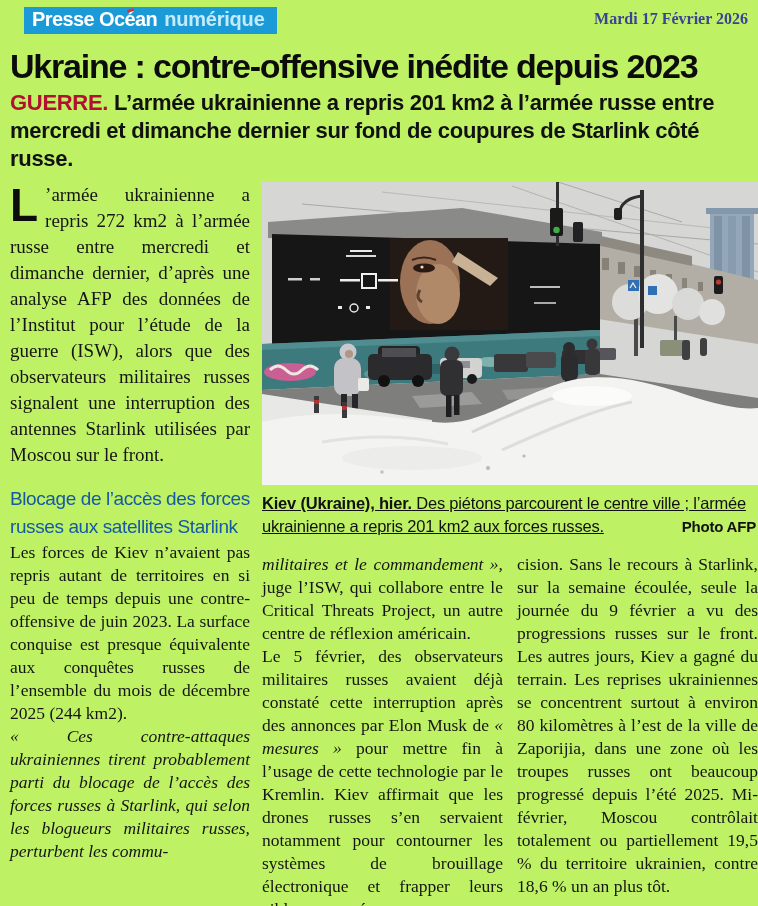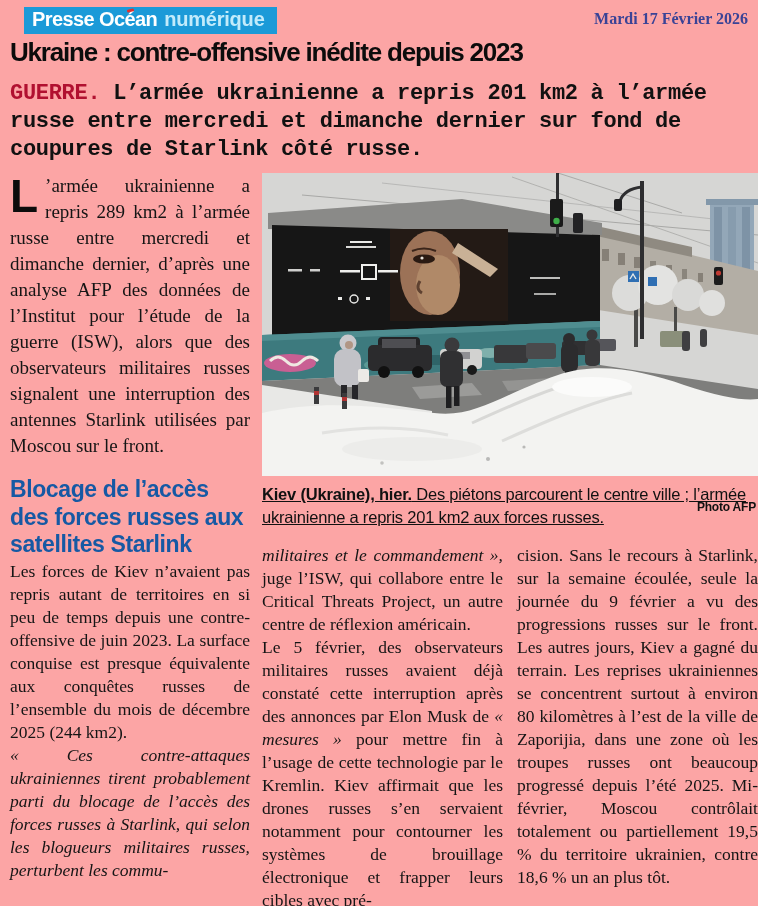--- a/index.html
+++ b/index.html
@@ -2,82 +2,82 @@
 <html><head>
 <meta charset="utf-8">
 <style>
   * { margin:0; padding:0; box-sizing:border-box; }
   html,body { background:#ffffff; }
   body {
     width:758px; height:906px; overflow:hidden;
     font-family:"Liberation Serif","DejaVu Serif",serif;
     color:#151515;
   }
-  .page { width:758px; height:906px; padding:7px 0 0 10px; position:relative; background:#fca5a5; }
+  .page { width:758px; height:906px; padding:7px 0 0 10px; position:relative; background:#bef264; }
 
   
   .masthead { display:flex; justify-content:space-between; align-items:flex-start; padding-right:10px; height:30px; }
   .logo {
     background:#1b9ad8; color:#ffffff; display:inline-block; position:relative;
     font-family:"Liberation Sans","DejaVu Sans",sans-serif; font-weight:bold;
     font-size:20px; letter-spacing:-0.6px; padding:1px 12px 3px 8px; margin-left:14px;
   }
   .logo .suffix { color:#c2ebfb; margin-left:7px; letter-spacing:-0.2px; }
   .logo-accent { position:absolute; left:103px; top:2px; width:7px; height:3px;
     background:#e0312e; transform:rotate(-14deg); border-radius:1px; }
   .date {
     font-family:"Liberation Serif","DejaVu Serif",serif; font-weight:bold;
     color:#3a4396; font-size:16px; padding-top:3px;
   }
 
   
   .headline {
     font-family:"Liberation Sans","DejaVu Sans",sans-serif; font-weight:800;
-    font-size:26px; letter-spacing:-1.2px; color:#0c0c0c; white-space:nowrap;
-    margin-top:0;
+    font-size:34px; letter-spacing:-1.2px; color:#0c0c0c; white-space:nowrap;
+    margin-top:10px;
   }
   .standfirst {
-    font-family:Liberation Mono, monospace;
+    font-family:Liberation Sans, sans-serif;
     font-size:22px; font-weight:600; letter-spacing:-0.3px; line-height:28px;
-    color:#111; margin-top:12px; padding-right:24px;
+    color:#111; margin-top:3px; padding-right:24px;
   }
   .kicker { color:#b11030; font-weight:800; }
 
   
   .body-row { display:flex; margin-top:9px; }
   .col-left { width:240px; margin-right:12px; }
   .right-block { width:496px; }
 
   .lead { font-size:19px; line-height:26px; text-align:justify; }
   .dropcap {
     float:left; font-family:"Liberation Sans","DejaVu Sans",sans-serif;
     font-weight:800; font-size:46px; line-height:38px; margin:4px 7px 0 0; color:#0c0c0c;
   }
   .crosshead {
-    font-family:"Liberation Sans","DejaVu Sans",sans-serif; font-weight:700;
-    font-size:23px; line-height:27.5px; letter-spacing:-0.4px; color:#1659a4;
+    font-family:"Liberation Sans","DejaVu Sans",sans-serif; font-weight:400;
+    font-size:19px; line-height:27.5px; letter-spacing:-0.4px; color:#1659a4;
     margin:17px 0 0 0;
   }
   .para { font-size:17.5px; line-height:23px; text-align:justify; }
   .col-left .para.first { margin-top:1px; }
   .italic { font-style:italic; }
 
   
   .photo-figure { width:496px; }
   svg.photo { display:block; width:496px; height:303px; background:#d6d6d4; }
   .caption {
     position:relative; font-family:"Liberation Sans","DejaVu Sans",sans-serif;
     font-size:16.5px; line-height:23px; color:#111; margin-top:7px; padding-right:0;
     letter-spacing:-0.2px;
     text-decoration:underline;
   }
   .caption-lead { font-weight:800; }
   .credit {
-    position:absolute; right:2px; bottom:10px;
-    font-weight:700; font-size:12px; letter-spacing:-0.2px;
+    position:absolute; right:2px; bottom:0;
+    font-weight:700; font-size:15px; letter-spacing:-0.2px;
   }
 
   .cols2 { display:flex; margin-top:15px; }
   .colm { width:241px; margin-right:14px; }
   .colr { width:241px; }
   .colm .para + .para { margin-top:0; }
 </style>
 </head>
 <body>
 
@@ -91,21 +91,21 @@
     <div class="date">Mardi 17 Février 2026</div>
   </div>
 
   <h1 class="headline">Ukraine : contre-offensive inédite depuis 2023</h1>
 
   <p class="standfirst"><span class="kicker">GUERRE.</span><span> L’armée ukrainienne a repris 201 km2 à l’armée russe entre mercredi et dimanche dernier sur fond de coupures de Starlink côté russe.</span></p>
 
   <div class="body-row">
 
     <div class="col-left">
-      <p class="lead"><span class="dropcap">L</span><span>’armée ukrainienne a repris 289 km2 à l’armée russe entre mercredi et dimanche dernier, d’après une analyse AFP des données de l’Institut pour l’étude de la guerre (ISW), alors que des observateurs militaires russes signalent une interruption des antennes Starlink utilisées par Moscou sur le front.</span></p>
+      <p class="lead"><span class="dropcap">L</span><span>’armée ukrainienne a repris 272 km2 à l’armée russe entre mercredi et dimanche dernier, d’après une analyse AFP des données de l’Institut pour l’étude de la guerre (ISW), alors que des observateurs militaires russes signalent une interruption des antennes Starlink utilisées par Moscou sur le front.</span></p>
       <h2 class="crosshead">Blocage de l’accès des forces russes aux satellites Starlink</h2>
       <p class="para first">Les forces de Kiev n’avaient pas repris autant de territoires en si peu de temps depuis une contre-offensive de juin 2023. La surface conquise est presque équivalente aux conquêtes russes de l’ensemble du mois de décembre 2025 (244 km2).</p>
       <p class="para italic">« Ces contre-attaques ukrainiennes tirent probablement parti du blocage de l’accès des forces russes à Starlink, qui selon les blogueurs militaires russes, perturbent les commu-</p>
     </div>
 
     <div class="right-block">
 
       <figure class="photo-figure">
         <svg class="photo" viewBox="0 0 496 303" role="img">
 

